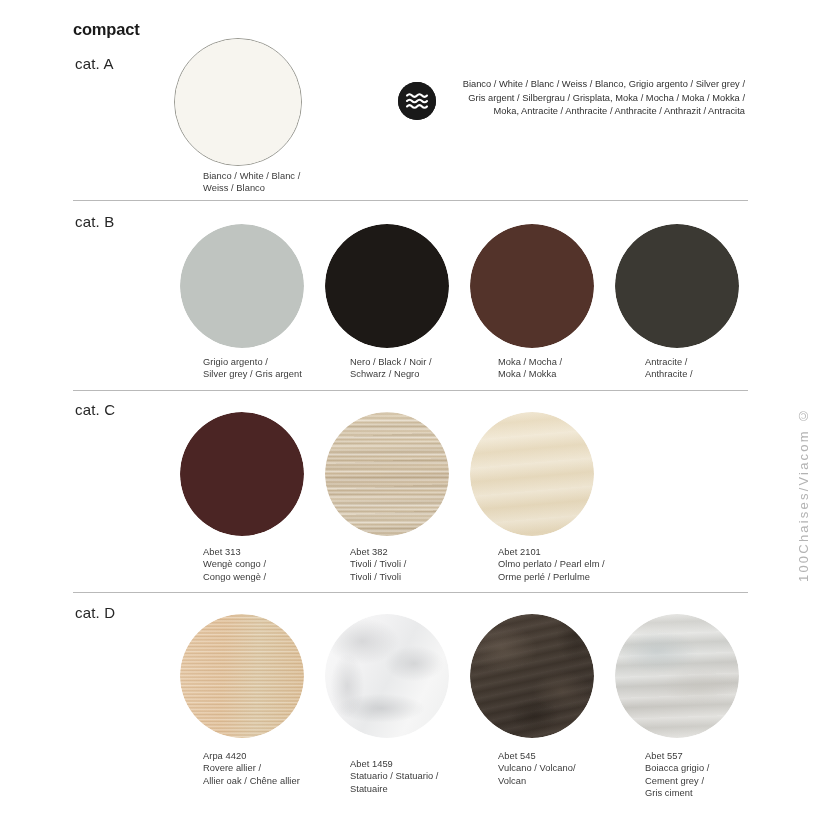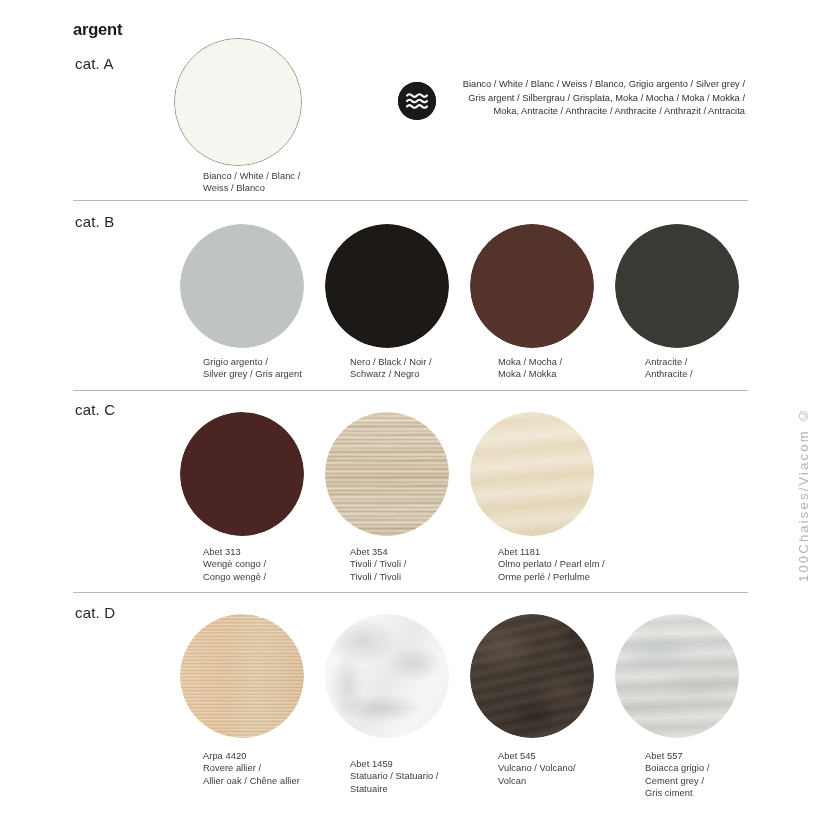--- a/index.html
+++ b/index.html
@@ -194,21 +194,21 @@
         rgba(178,178,174,0.22) 10px,
         rgba(255,255,255,0.30) 21px),
       linear-gradient(165deg, #e2e1dd 0%, #d4d5d2 38%, #cdcbc6 62%, #dcdbd6 100%);
   }
 </style>
 </head>
 <body>
 
 <div class="page">
 
-  <div class="title">argent</div>
+  <div class="title">compact</div>
 
   <div class="cat-row">
     <div class="cat-label" style="top:55px;">cat. A</div>
 
     <div class="swatch" style="left:174px; top:38px; width:128px; height:128px; border:1px solid #9a9a92; box-sizing:border-box;">
       <div class="swatch-inner tex-plain" style="background:#f7f5ef;"></div>
     </div>
     <div class="caption" style="left:203px; top:170px;">Bianco / White / Blanc /
 Weiss / Blanco</div>
 
@@ -265,28 +265,28 @@
     <div class="swatch" style="left:180px; top:412px; width:124px; height:124px;">
       <div class="swatch-inner tex-plain" style="background:#4b2524;"></div>
     </div>
     <div class="caption" style="left:203px; top:546px;">Abet 313
 Wengè congo /
 Congo wengè /</div>
 
     <div class="swatch" style="left:325px; top:412px; width:124px; height:124px;">
       <div class="swatch-inner tex-travertine"></div>
     </div>
-    <div class="caption" style="left:350px; top:546px;">Abet 354
+    <div class="caption" style="left:350px; top:546px;">Abet 382
 Tivoli / Tivoli /
 Tivoli / Tivoli</div>
 
     <div class="swatch" style="left:470px; top:412px; width:124px; height:124px;">
       <div class="swatch-inner tex-cream"></div>
     </div>
-    <div class="caption" style="left:498px; top:546px; width:190px;">Abet 1181
+    <div class="caption" style="left:498px; top:546px; width:190px;">Abet 2101
 Olmo perlato / Pearl elm /
 Orme perlé / Perlulme</div>
   </div>
 
   <div class="cat-row">
     <div class="divider" style="top:592px;"></div>
     <div class="cat-label" style="top:604px;">cat. D</div>
 
     <div class="swatch" style="left:180px; top:614px; width:124px; height:124px;">
       <div class="swatch-inner tex-oak"></div>

